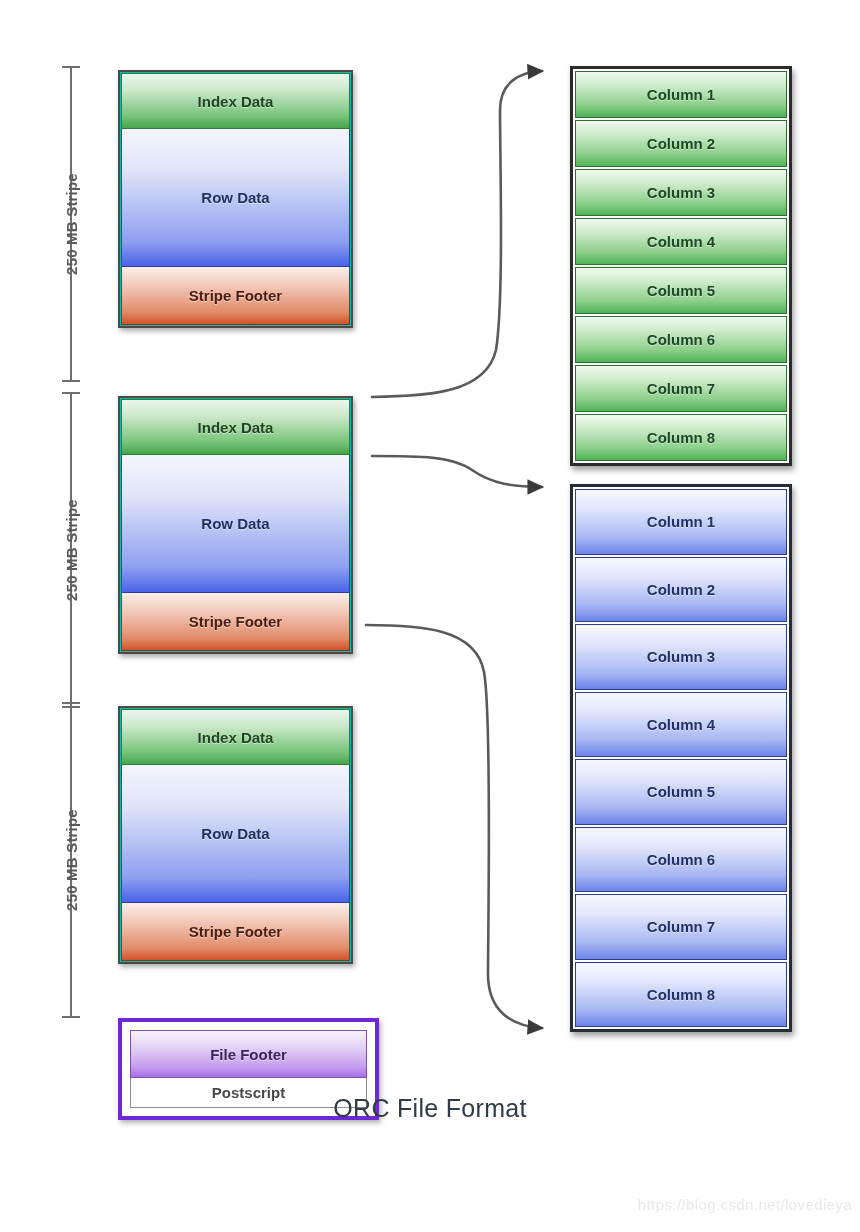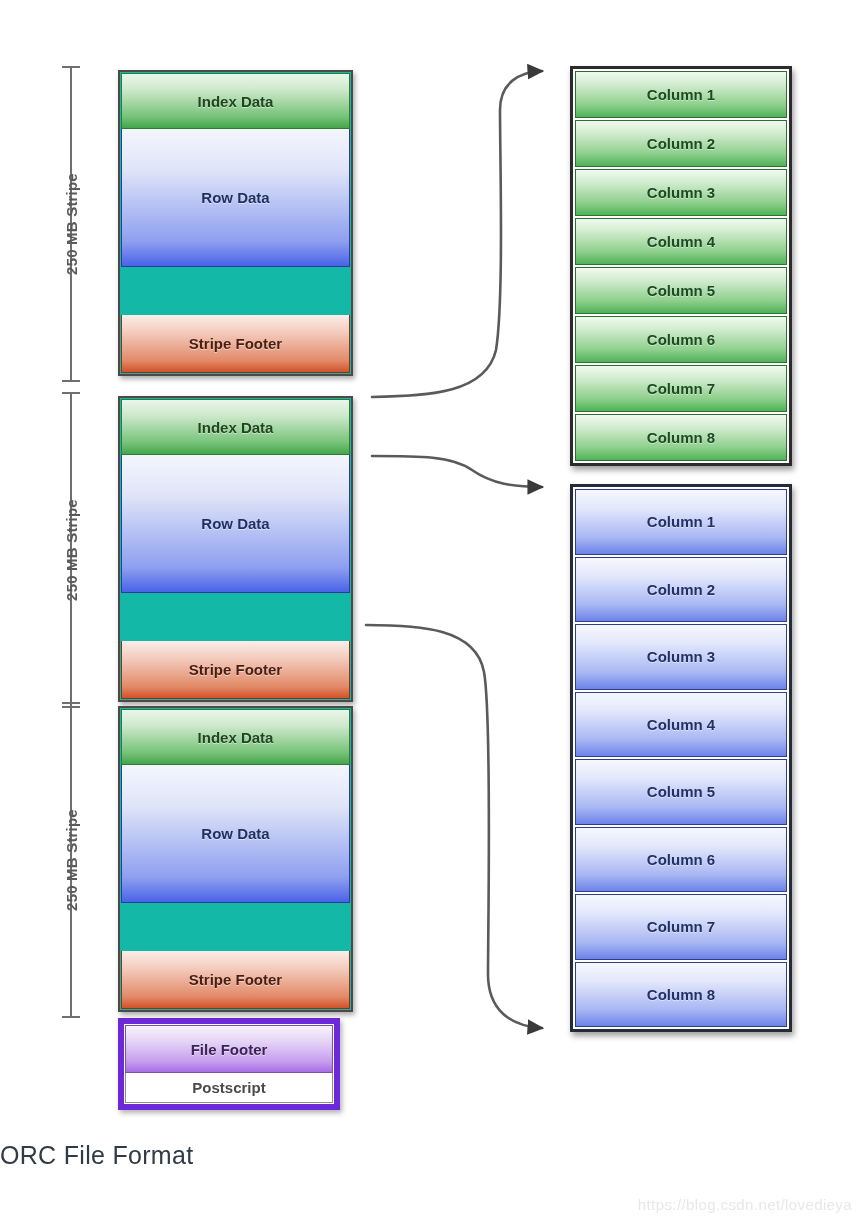--- a/index.html
+++ b/index.html
@@ -92,33 +92,32 @@
     border-top: none;
     color: #223060;
     height: 138px;
   }
   .seg-footer {
     background: linear-gradient(to bottom, #fbeee9 0%, #f3ccbe 30%, #e28a68 80%, #d2522a 100%);
     border: 1px solid #8e3118;
     border-top: none;
     color: #4a1d12;
     height: 58px;
-    margin-top: 48px;
   }
 
   
   .ff-box {
     position: absolute;
     left: 118px;
-    width: 222px;
-    border: 6px solid #6d28d9;
+    width: 261px;
+    border: 4px solid #6d28d9;
     box-sizing: border-box;
     box-shadow: 2px 3px 5px rgba(0,0,0,0.3);
     background: #fff;
-    padding: 1px;
+    padding: 8px;
   }
   .seg-filefooter {
     background: linear-gradient(to bottom, #f8f2fc 0%, #e6d6f6 32%, #c59cee 78%, #a86de6 100%);
     border: 1px solid #7a52a8;
     color: #3b2357;
     height: 48px;
   }
   .seg-postscript {
     background: #ffffff;
     border: 1px solid #8d8d8d;
@@ -177,23 +176,23 @@
     left: 0; top: 0;
     width: 860px;
     height: 1232px;
     pointer-events: none;
   }
 
   
   .title {
     position: absolute;
     left: 0;
-    top: 1141px;
-    width: 860px;
-    text-align: left;
+    top: 1094px;
+    width: 860px;
+    text-align: center;
     font-size: 25px;
     color: #2f3b46;
     letter-spacing: 0.3px;
   }
   .watermark {
     position: absolute;
     right: 8px;
     top: 1196px;
     font-size: 15px;
     color: #e8e8e8;

